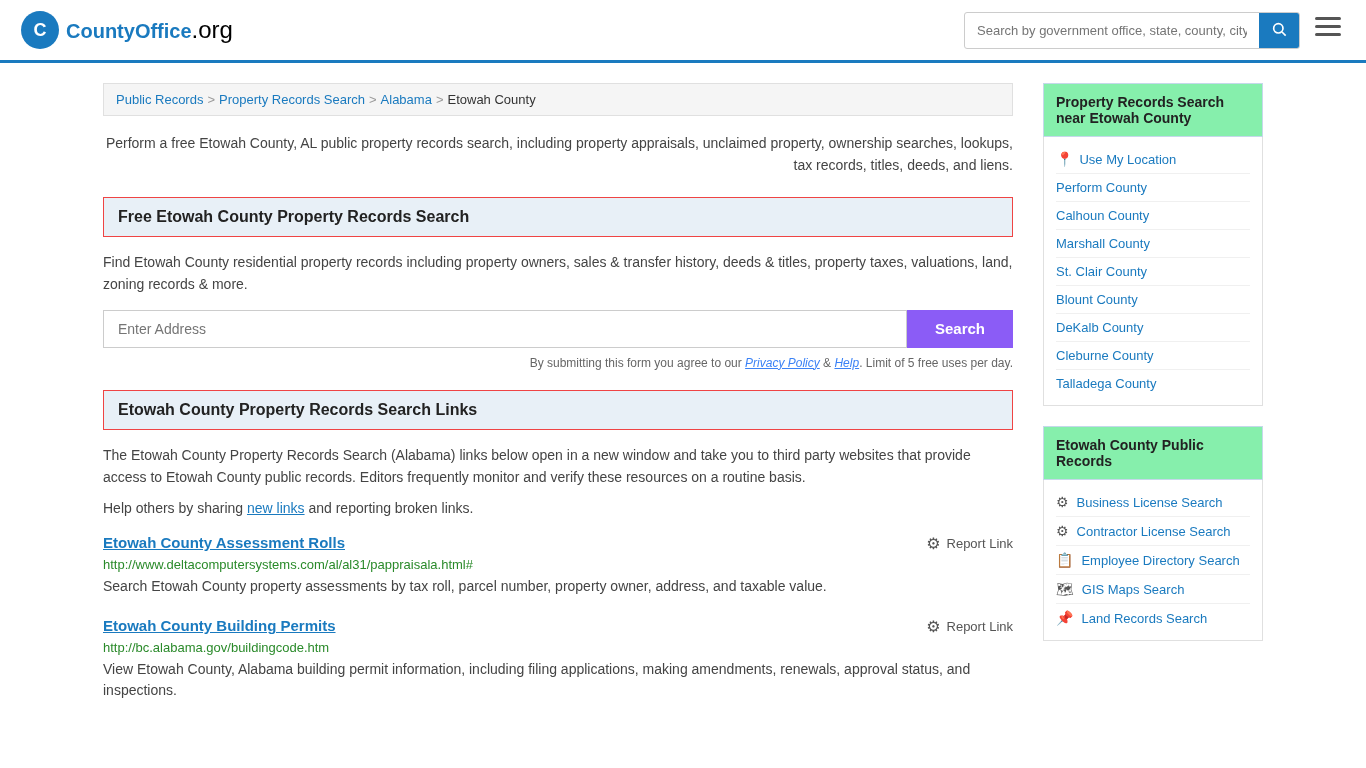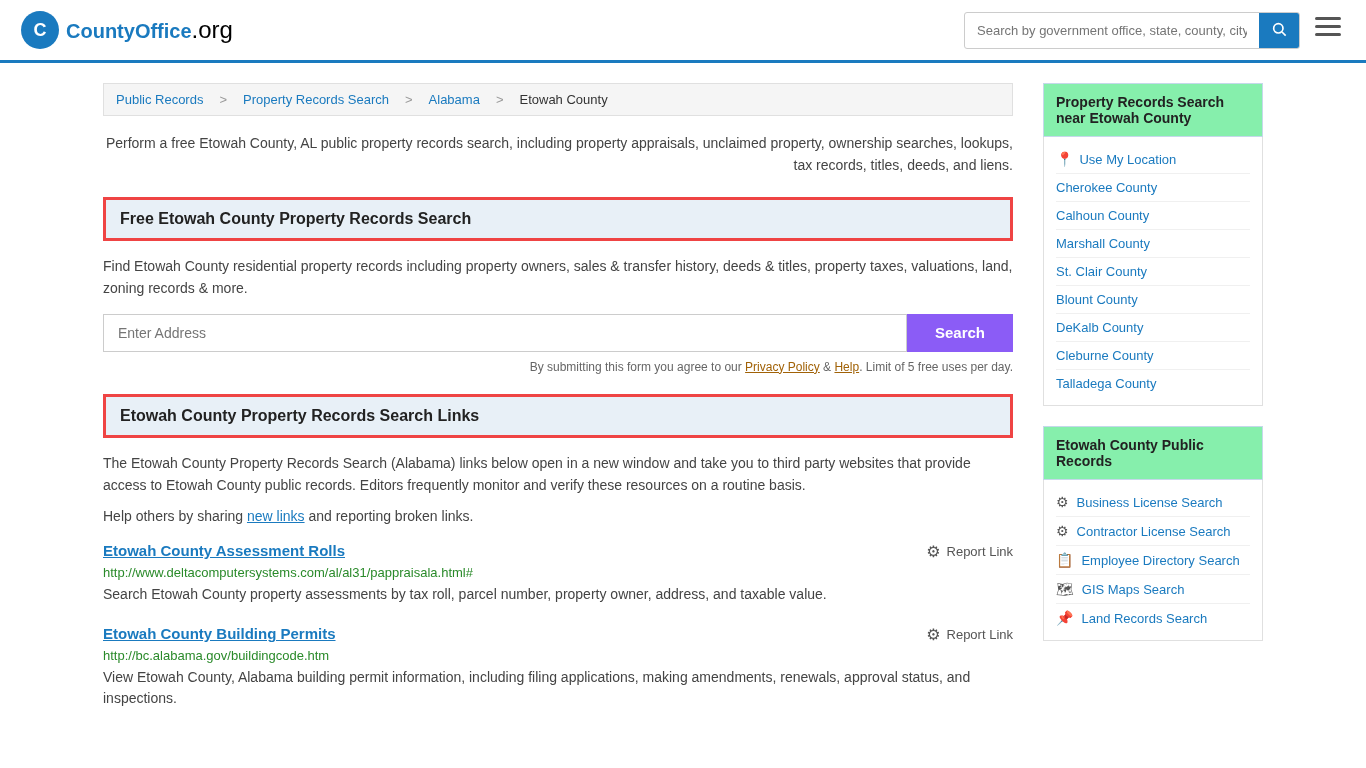--- a/index.html
+++ b/index.html
@@ -86,42 +86,42 @@
 
     
     .breadcrumb {
       background: #f5f5f5;
       border: 1px solid #e0e0e0;
       padding: 8px 12px;
       font-size: 13px;
       margin-bottom: 16px;
       display: flex;
       flex-wrap: wrap;
-      gap: 16px;
+      gap: 4px;
       align-items: center;
     }
     .breadcrumb a {
       color: #1a7abf;
       text-decoration: none;
     }
     .breadcrumb .sep { color: #999; }
 
     
     .description {
       font-size: 14px;
       color: #444;
       margin-bottom: 20px;
       line-height: 1.6;
       text-align: right;
     }
 
     
     .section-header {
       background: #e8f0f7;
-      border: 3px solid #ef4444;
+      border: 1px solid #ef4444;
       padding: 10px 14px;
       font-size: 16px;
       font-weight: bold;
       color: #222;
       margin-bottom: 14px;
     }
 
     
     .search-section {
       margin-bottom: 20px;
@@ -153,22 +153,23 @@
       font-size: 15px;
       font-weight: bold;
       cursor: pointer;
     }
     .form-disclaimer {
       font-size: 12px;
       color: #666;
       text-align: right;
     }
     .form-disclaimer a {
-      color: #a16207;
+      color: #3b82f6;
       text-decoration: underline;
+      font-style: italic;
     }
 
     
     .links-section {
       margin-bottom: 30px;
     }
     .links-desc {
       font-size: 14px;
       color: #444;
       margin-bottom: 12px;
@@ -385,21 +386,21 @@
 
     <div class="sidebar-section">
       <div class="sidebar-section-header">
         <span>Property Records Search near Etowah County</span>
       </div>
       <div class="sidebar-section-content">
         <a href="#" class="use-location">
           <span class="location-dot">📍</span>
           <span>Use My Location</span>
         </a>
-        <a href="#" class="sidebar-link">Cherokee County</a>
+        <a href="#" class="sidebar-link">Perform County</a>
         <a href="#" class="sidebar-link">Calhoun County</a>
         <a href="#" class="sidebar-link">Marshall County</a>
         <a href="#" class="sidebar-link">St. Clair County</a>
         <a href="#" class="sidebar-link">Blount County</a>
         <a href="#" class="sidebar-link">DeKalb County</a>
         <a href="#" class="sidebar-link">Cleburne County</a>
         <a href="#" class="sidebar-link">Talladega County</a>
       </div>
     </div>
 

